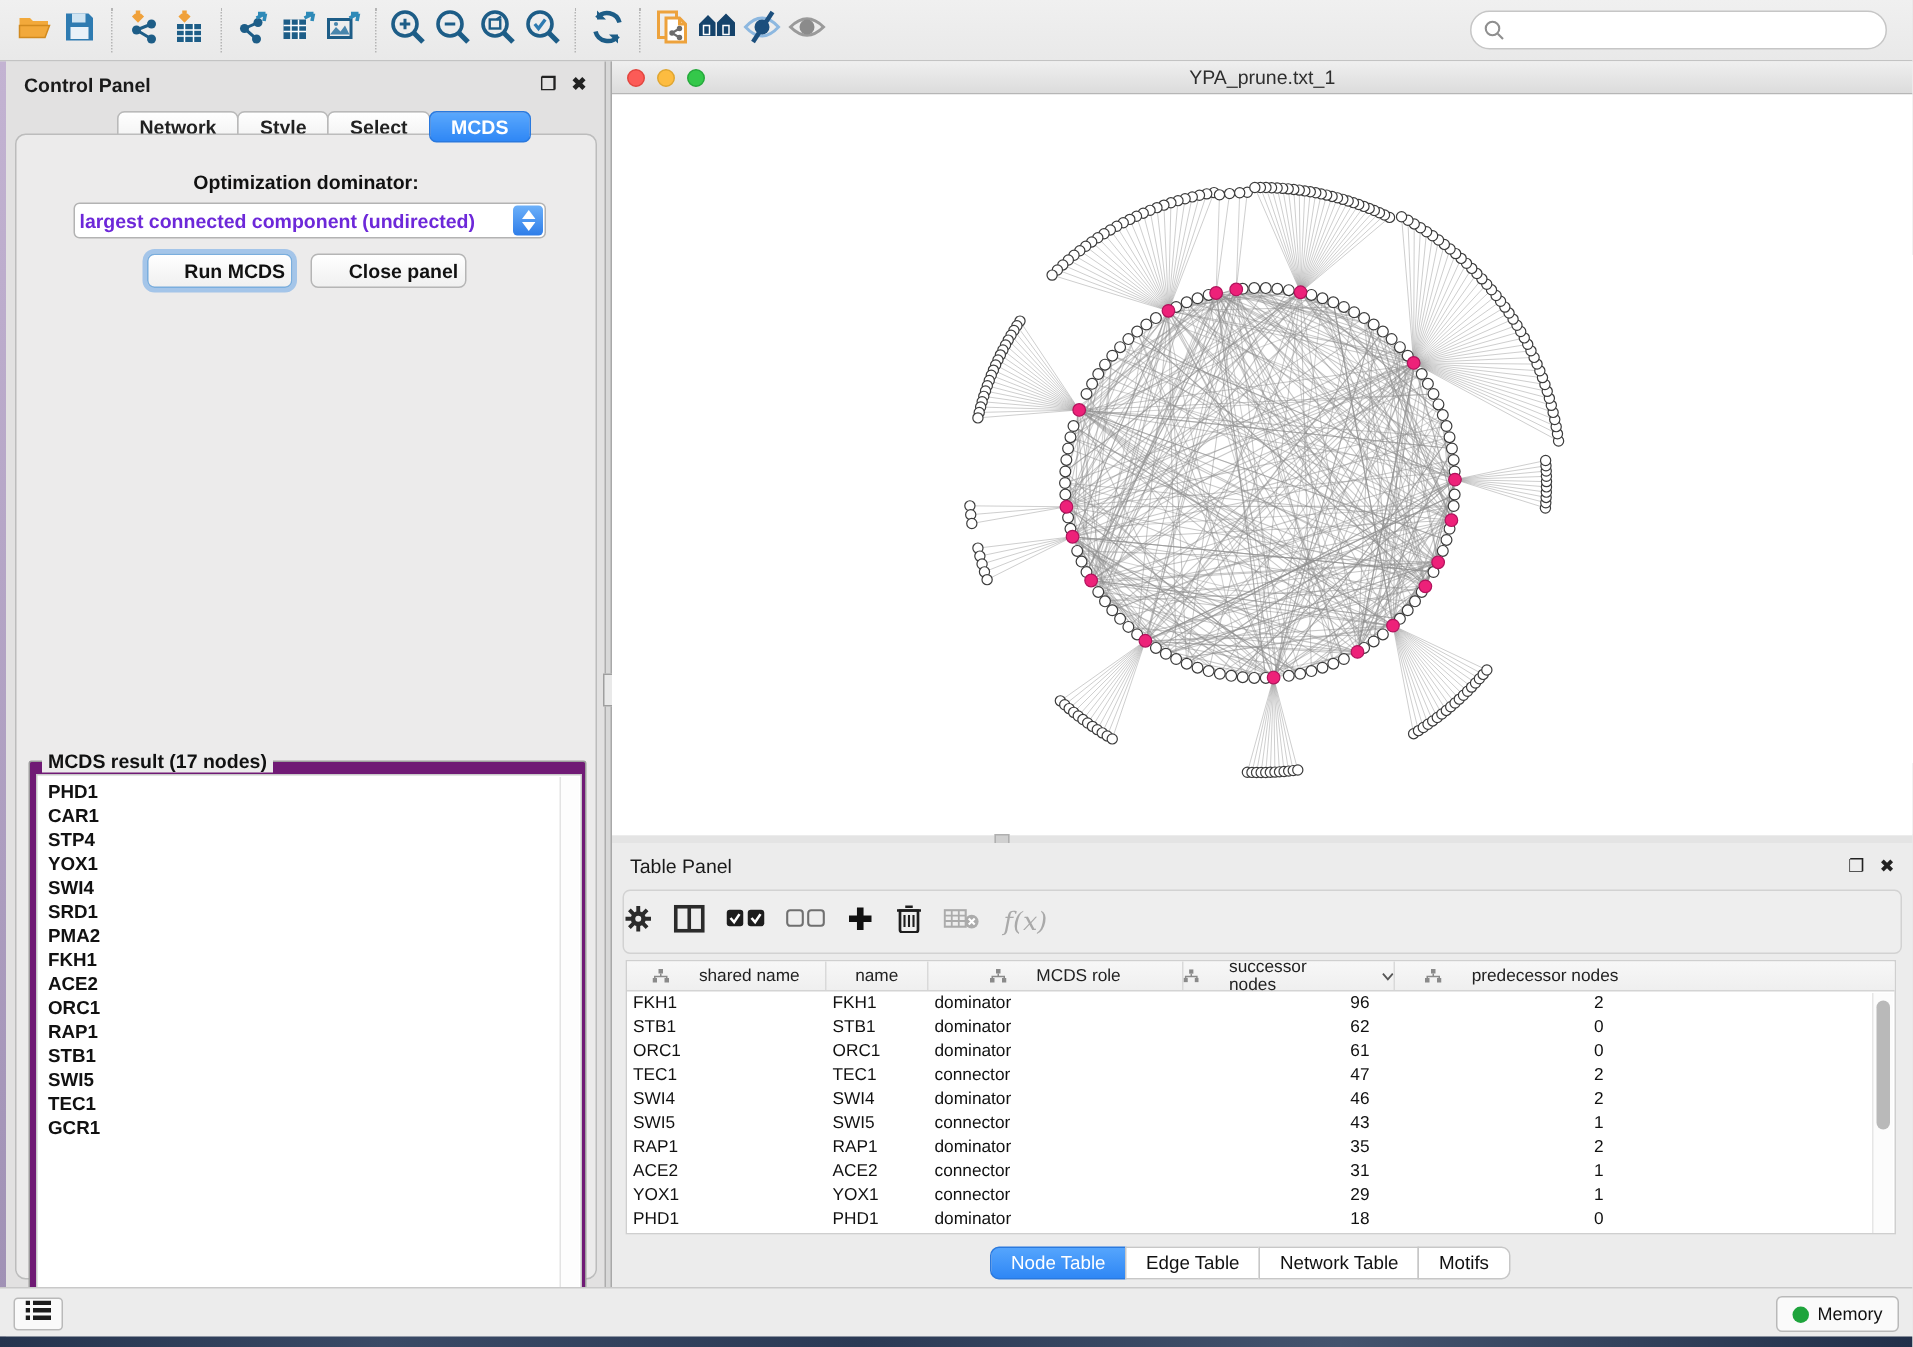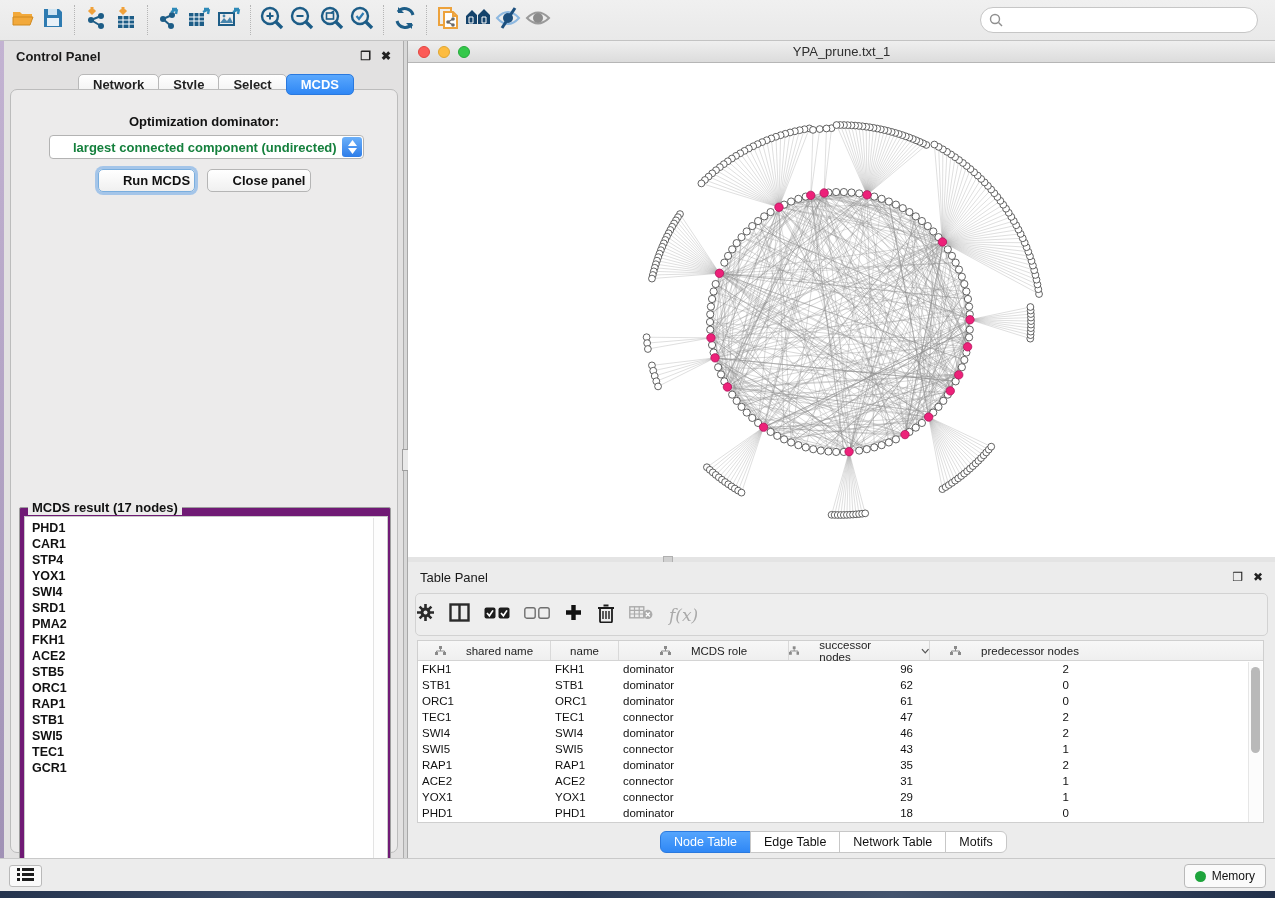--- a/index.html
+++ b/index.html
@@ -29,21 +29,21 @@
   .mini-btn { font-size:12px; color:#222; margin-left:10px; cursor:pointer; line-height:1; }
   .cp-tabs { position:absolute; left:75px; top:33px; display:flex; }
   .cp-tab { height:21px; padding:0 14px; background:linear-gradient(#ffffff,#f1f1f1); border:1px solid #b9b9b9;
             font-size:13px; color:#222; display:flex; align-items:center; border-radius:5px; margin-left:-1px; cursor:pointer; }
   .cp-tab.sel { background:linear-gradient(#5aa8fd,#2f87f5); color:#fff; border-color:#2a79de; z-index:2; position:relative; }
   .cp-content { position:absolute; left:6px; top:48px; width:388px; height:764px; background:#ecebeb;
                 border:1px solid #bcbcbc; border-radius:7px; }
   .opt-label { position:absolute; left:0; top:24px; width:100%; text-align:center; font-size:13px; color:#111; }
   .combo { position:absolute; left:38px; top:45px; width:315px; height:24px; background:#fff; border:1px solid #b3b3b3;
            border-radius:4px; display:flex; align-items:center; cursor:pointer; }
-  .combo-text { flex:1; font-size:13px; color:#15803d; padding-left:23px; white-space:nowrap; }
+  .combo-text { flex:1; font-size:13px; color:#6d28d9; padding-left:3px; white-space:nowrap; }
   .combo-step { width:20px; height:20px; margin-right:1px; border-radius:3px; background:linear-gradient(#6cb0f9,#2e7de9);
                 display:flex; flex-direction:column; align-items:center; justify-content:center; gap:2px; }
   .combo-step svg { display:block; }
   .cp-btn { position:absolute; height:23px; background:linear-gradient(#ffffff,#f0f0f0); border:1px solid #b5b5b5;
             border-radius:5px; font-size:13px; color:#111; display:flex; align-items:center; justify-content:center; cursor:pointer;padding-left:20px; }
   .btn-run { left:87px; top:79px; width:97px; border-color:#7aaede; box-shadow:0 0 0 3px rgba(105,165,231,.55); }
   .btn-close { left:196px; top:79px; width:104px; }
   .mcds-fieldset { position:absolute; left:8px; top:417px; width:372px; height:372px; border:1px solid #9d9d9d;
                    border-radius:2px; background:#701a75; }
   .mcds-legend { position:absolute; left:8px; top:-8px; background:#ecebeb; padding:0 4px; font-size:13px; color:#111; }
@@ -273,21 +273,20 @@
       <div class="mcds-list">
         <div>PHD1</div>
         <div>CAR1</div>
         <div>STP4</div>
         <div>YOX1</div>
         <div>SWI4</div>
         <div>SRD1</div>
         <div>PMA2</div>
         <div>FKH1</div>
         <div>ACE2</div>
-        <div>STB5</div>
         <div>ORC1</div>
         <div>RAP1</div>
         <div>STB1</div>
         <div>SWI5</div>
         <div>TEC1</div>
         <div>GCR1</div>
         <div class="mcds-scroll"></div>
       </div>
     </div>
   </div>

